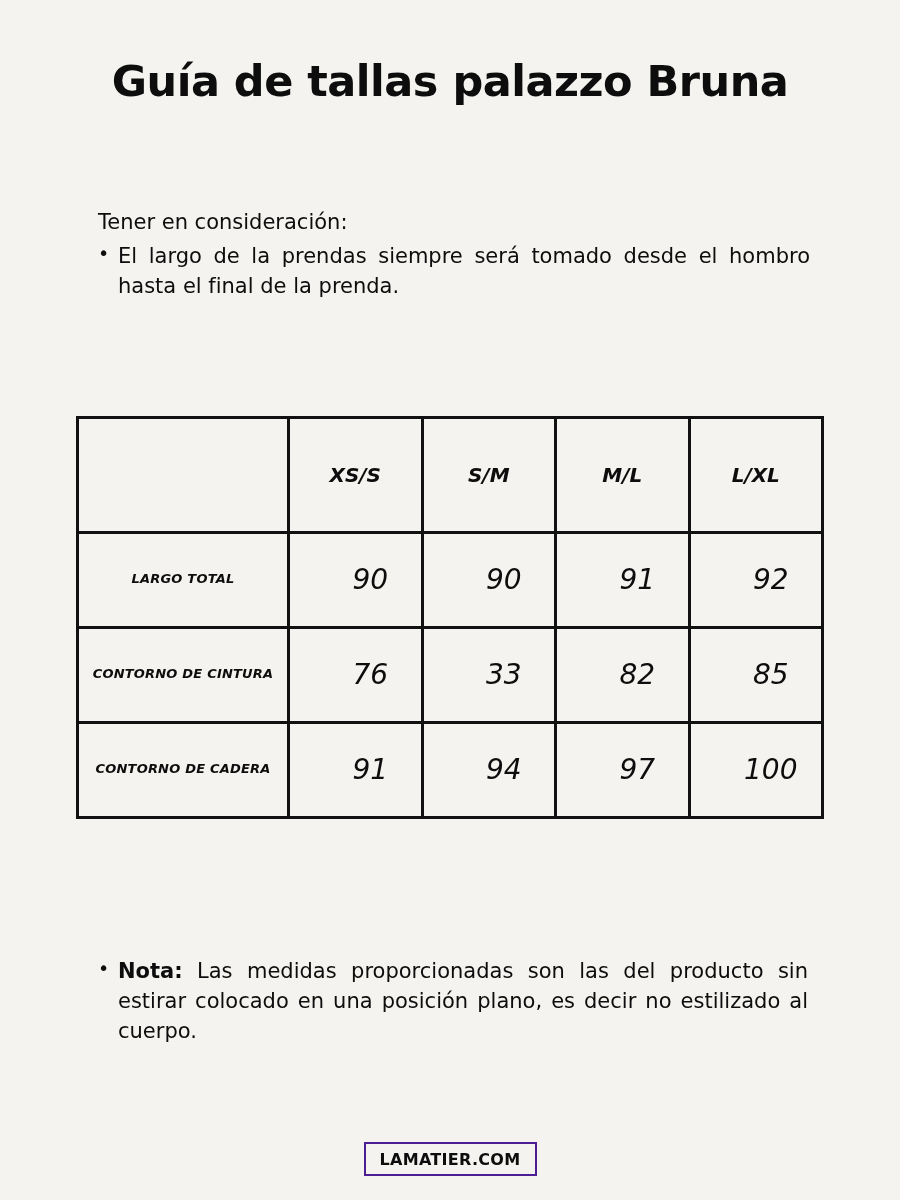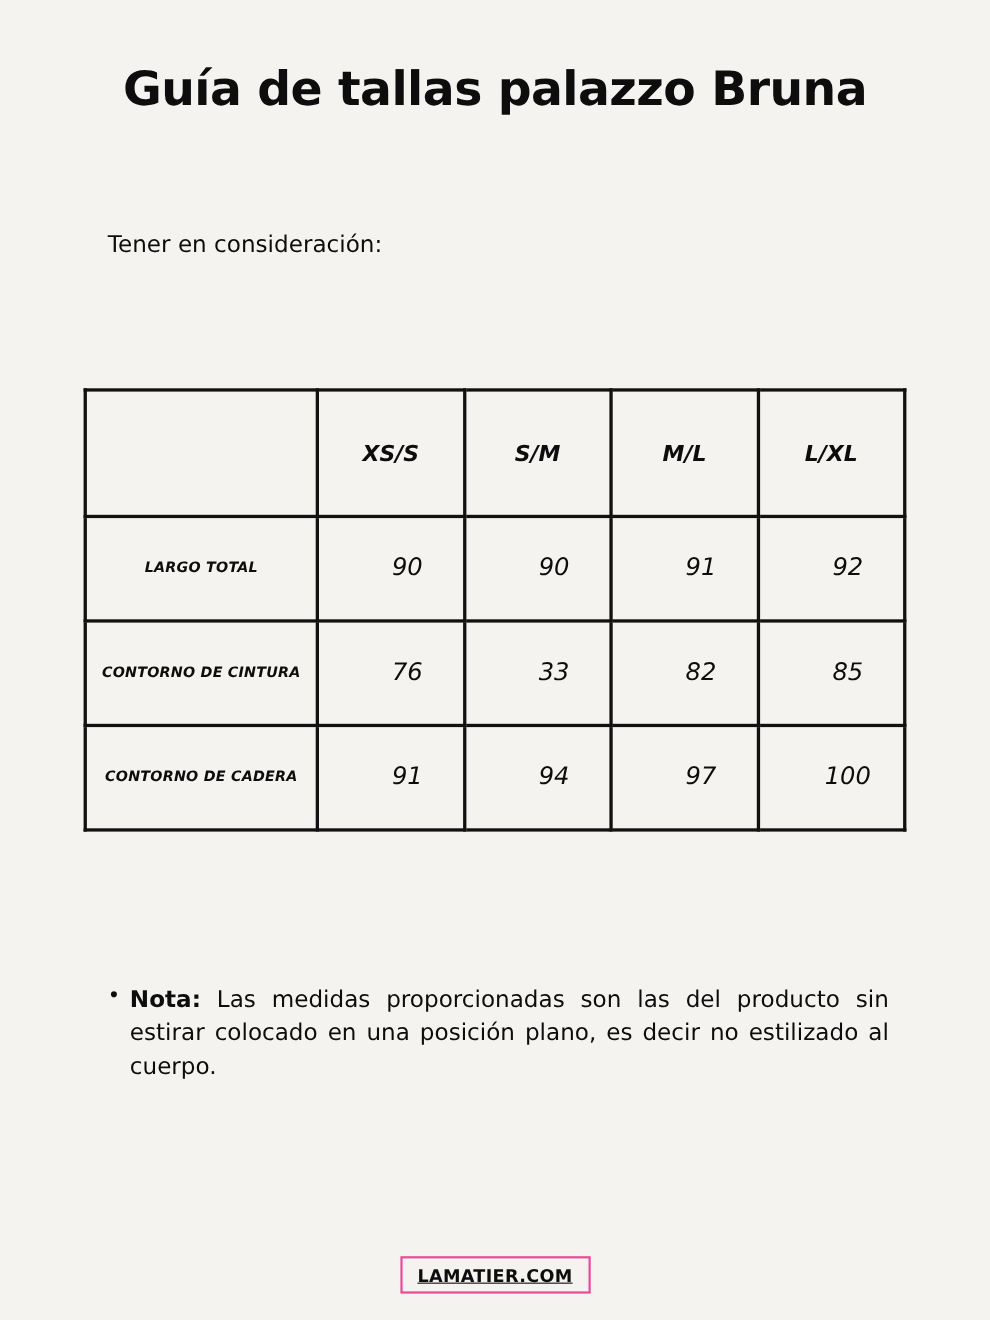--- a/index.html
+++ b/index.html
@@ -93,21 +93,21 @@
   }
   table.size-table tbody th {
     font-weight: 700;
     font-size: 13px;
     line-height: 1.25;
     letter-spacing: 0.2px;
     text-transform: uppercase;
   }
   table.size-table tbody td {
     font-weight: 400;
-    font-size: 22px;
+    font-size: 28px;
     padding-left: 36px;
   }
   table.size-table tbody tr {
     height: 95px;
   }
 
   .footnote {
     margin: 137px 0 0 0;
     padding: 0 92px 0 92px;
   }
@@ -136,38 +136,38 @@
 
   .brand {
     position: absolute;
     left: 0;
     right: 0;
     bottom: 24px;
     display: flex;
     justify-content: center;
   }
   .brand-box {
-    border: 2px solid #ec4899;
+    border: 2px solid #4c1d95;
     padding: 6px 14px 5px 14px;
     font-size: 16px;
     font-weight: 700;
     letter-spacing: 0.3px;
-    text-decoration: underline;
   }
 </style>
 </head>
 <body>
 
 <div class="page">
 
   <h1 class="title">Guía de tallas palazzo Bruna</h1>
 
   <div class="notes">
     <p class="notes-lead">Tener en consideración:</p>
     <ul class="bullets">
+      <li>El largo de la prendas siempre será tomado desde el hombro hasta el final de la prenda.</li>
     </ul>
   </div>
 
   <div class="table-wrap">
     <table class="size-table">
       <thead>
         <tr>
           <th class="corner"></th>
           <th>XS/S</th>
           <th>S/M</th>

